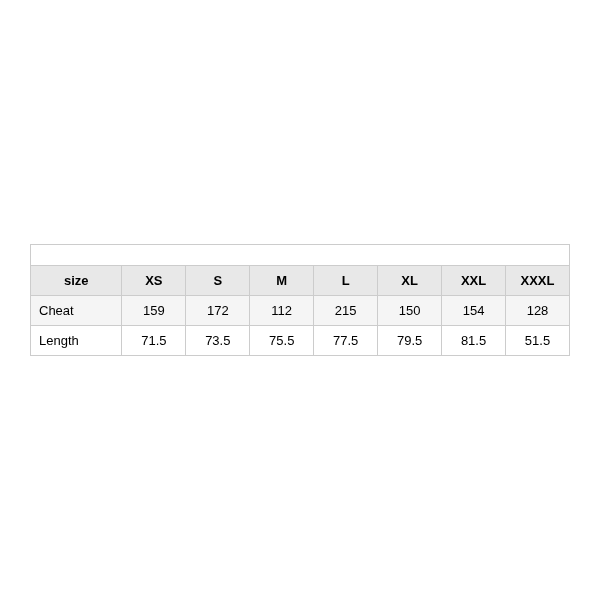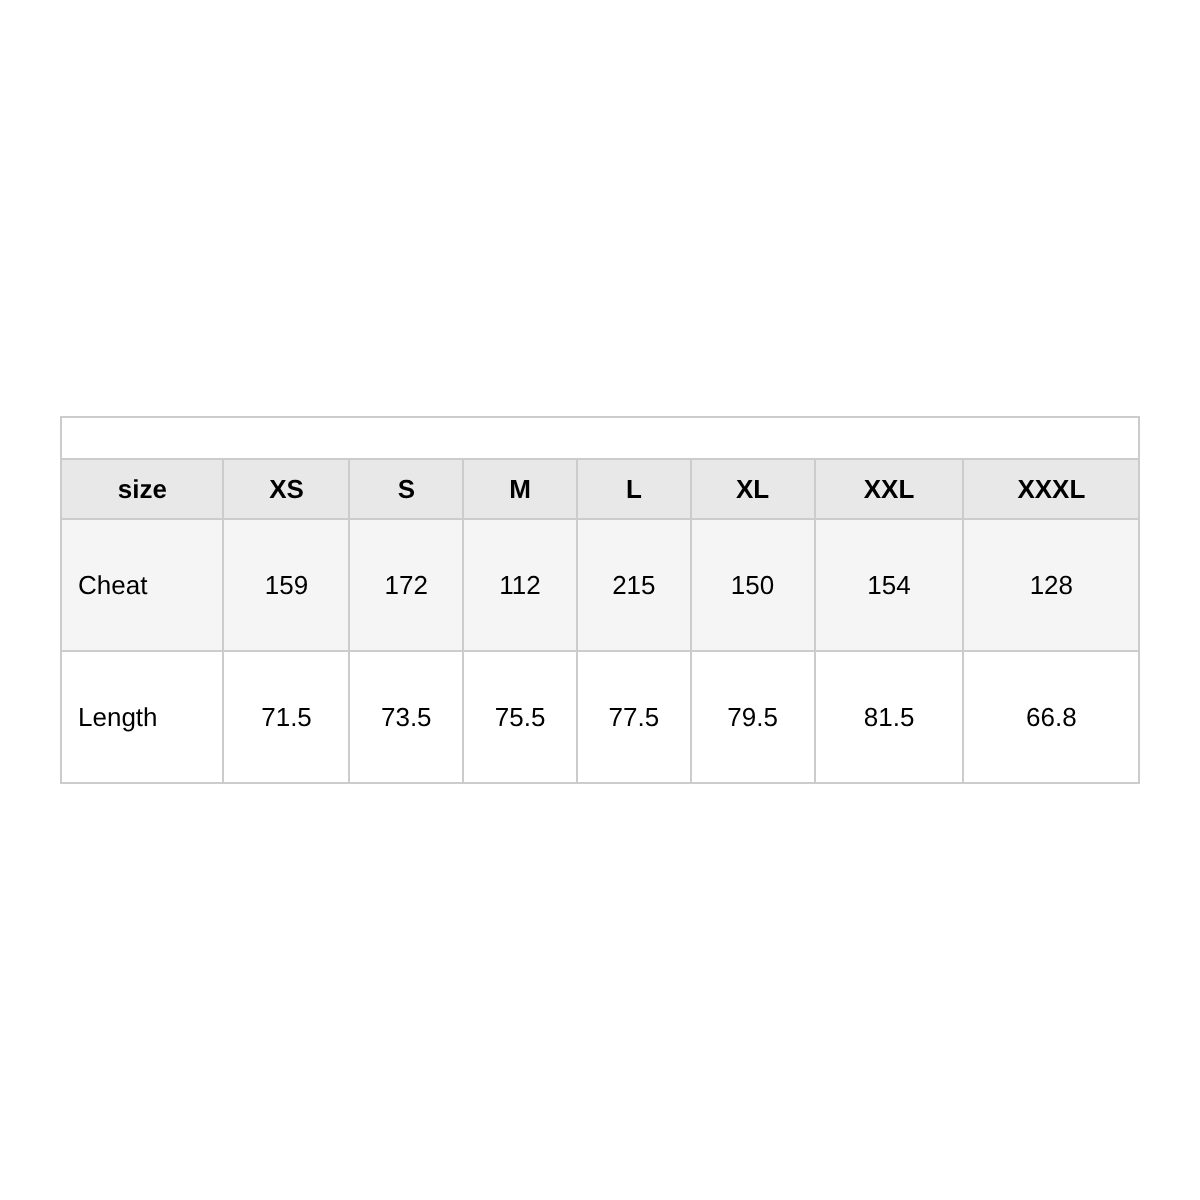--- a/index.html
+++ b/index.html
@@ -34,29 +34,29 @@
       font-weight: bold;
       padding: 10px 8px;
       border: 1px solid #cccccc;
       background-color: #ffffff;
     }
 
     .header-row td {
       text-align: center;
       font-size: 13px;
       font-weight: bold;
-      padding: 7px 12px;
+      padding: 7px 0;
       border: 1px solid #cccccc;
       background-color: #e8e8e8;
     }
 
     .data-row td {
       text-align: center;
       font-size: 13px;
-      padding: 25px 6px;
+      padding: 7px 6px;
       border: 1px solid #cccccc;
     }
 
     .data-row:nth-child(odd) td {
       background-color: #f5f5f5;
     }
 
     .data-row:nth-child(even) td {
       background-color: #ffffff;
     }
@@ -96,17 +96,17 @@
         <td>128</td>
       </tr>
       <tr class="data-row">
         <td class="label-cell">Length</td>
         <td>71.5</td>
         <td>73.5</td>
         <td>75.5</td>
         <td>77.5</td>
         <td>79.5</td>
         <td>81.5</td>
-        <td>66.8</td>
+        <td>51.5</td>
       </tr>
     </tbody>
   </table>
 </div>
 
 </body></html>

